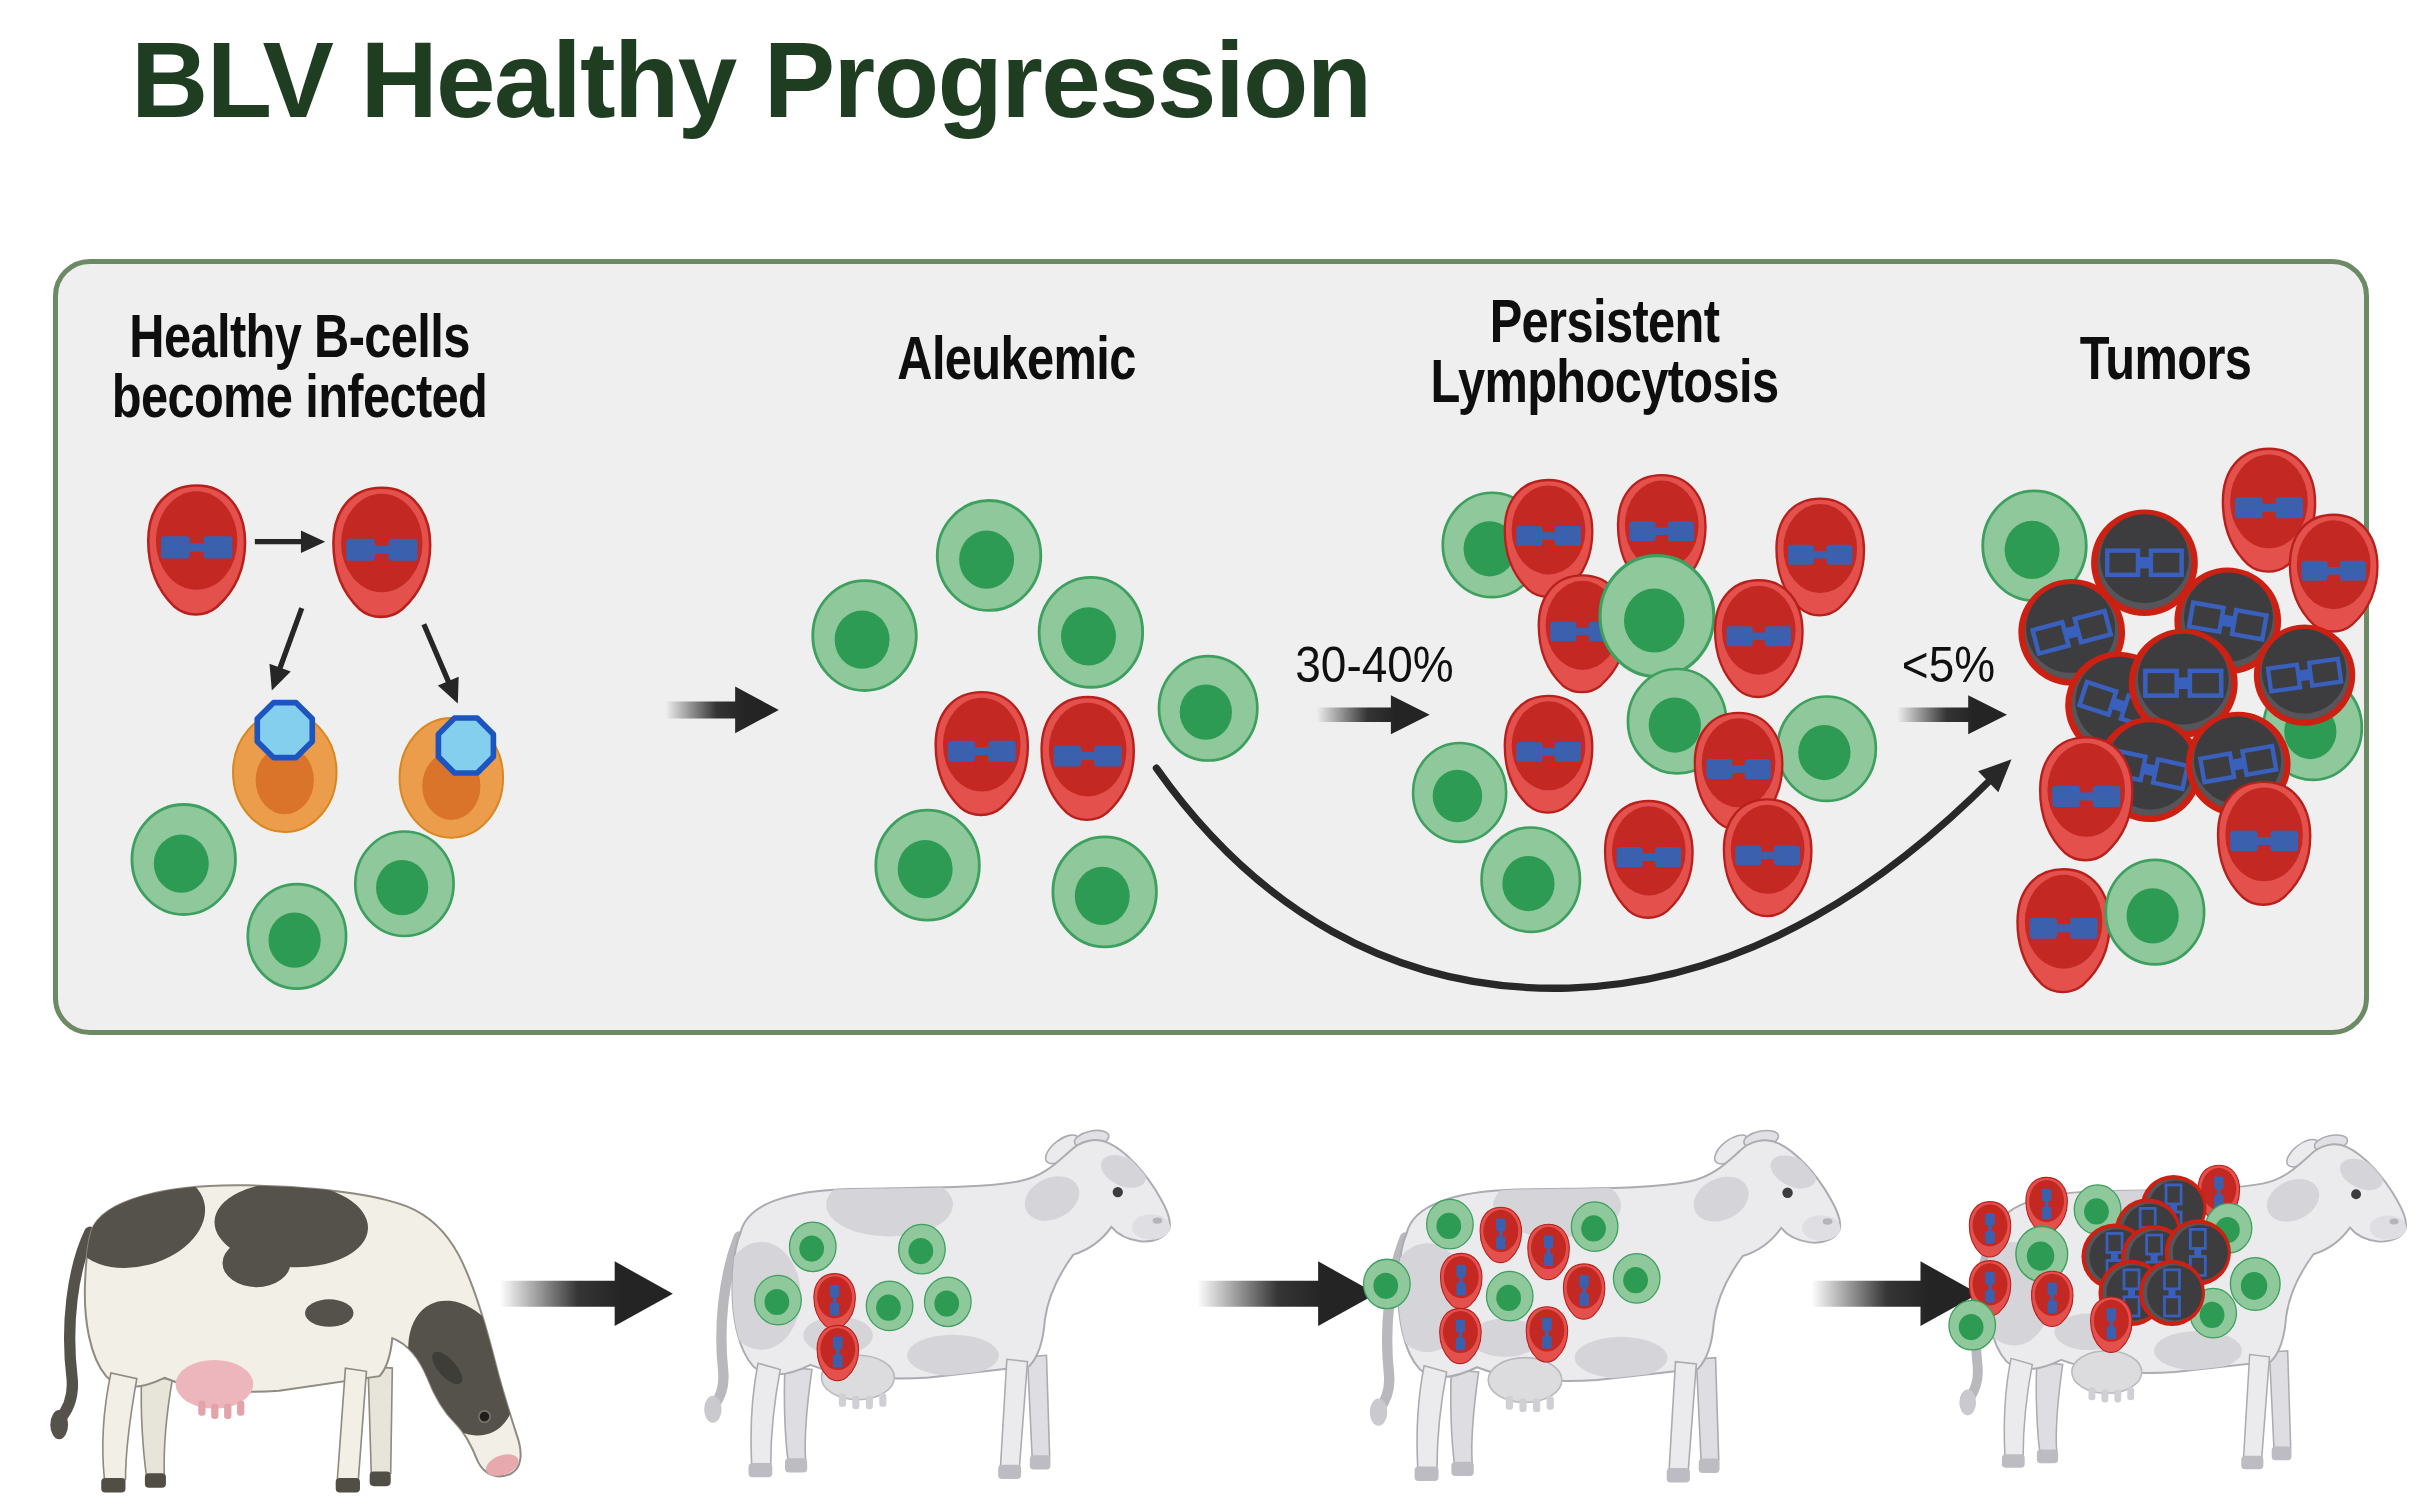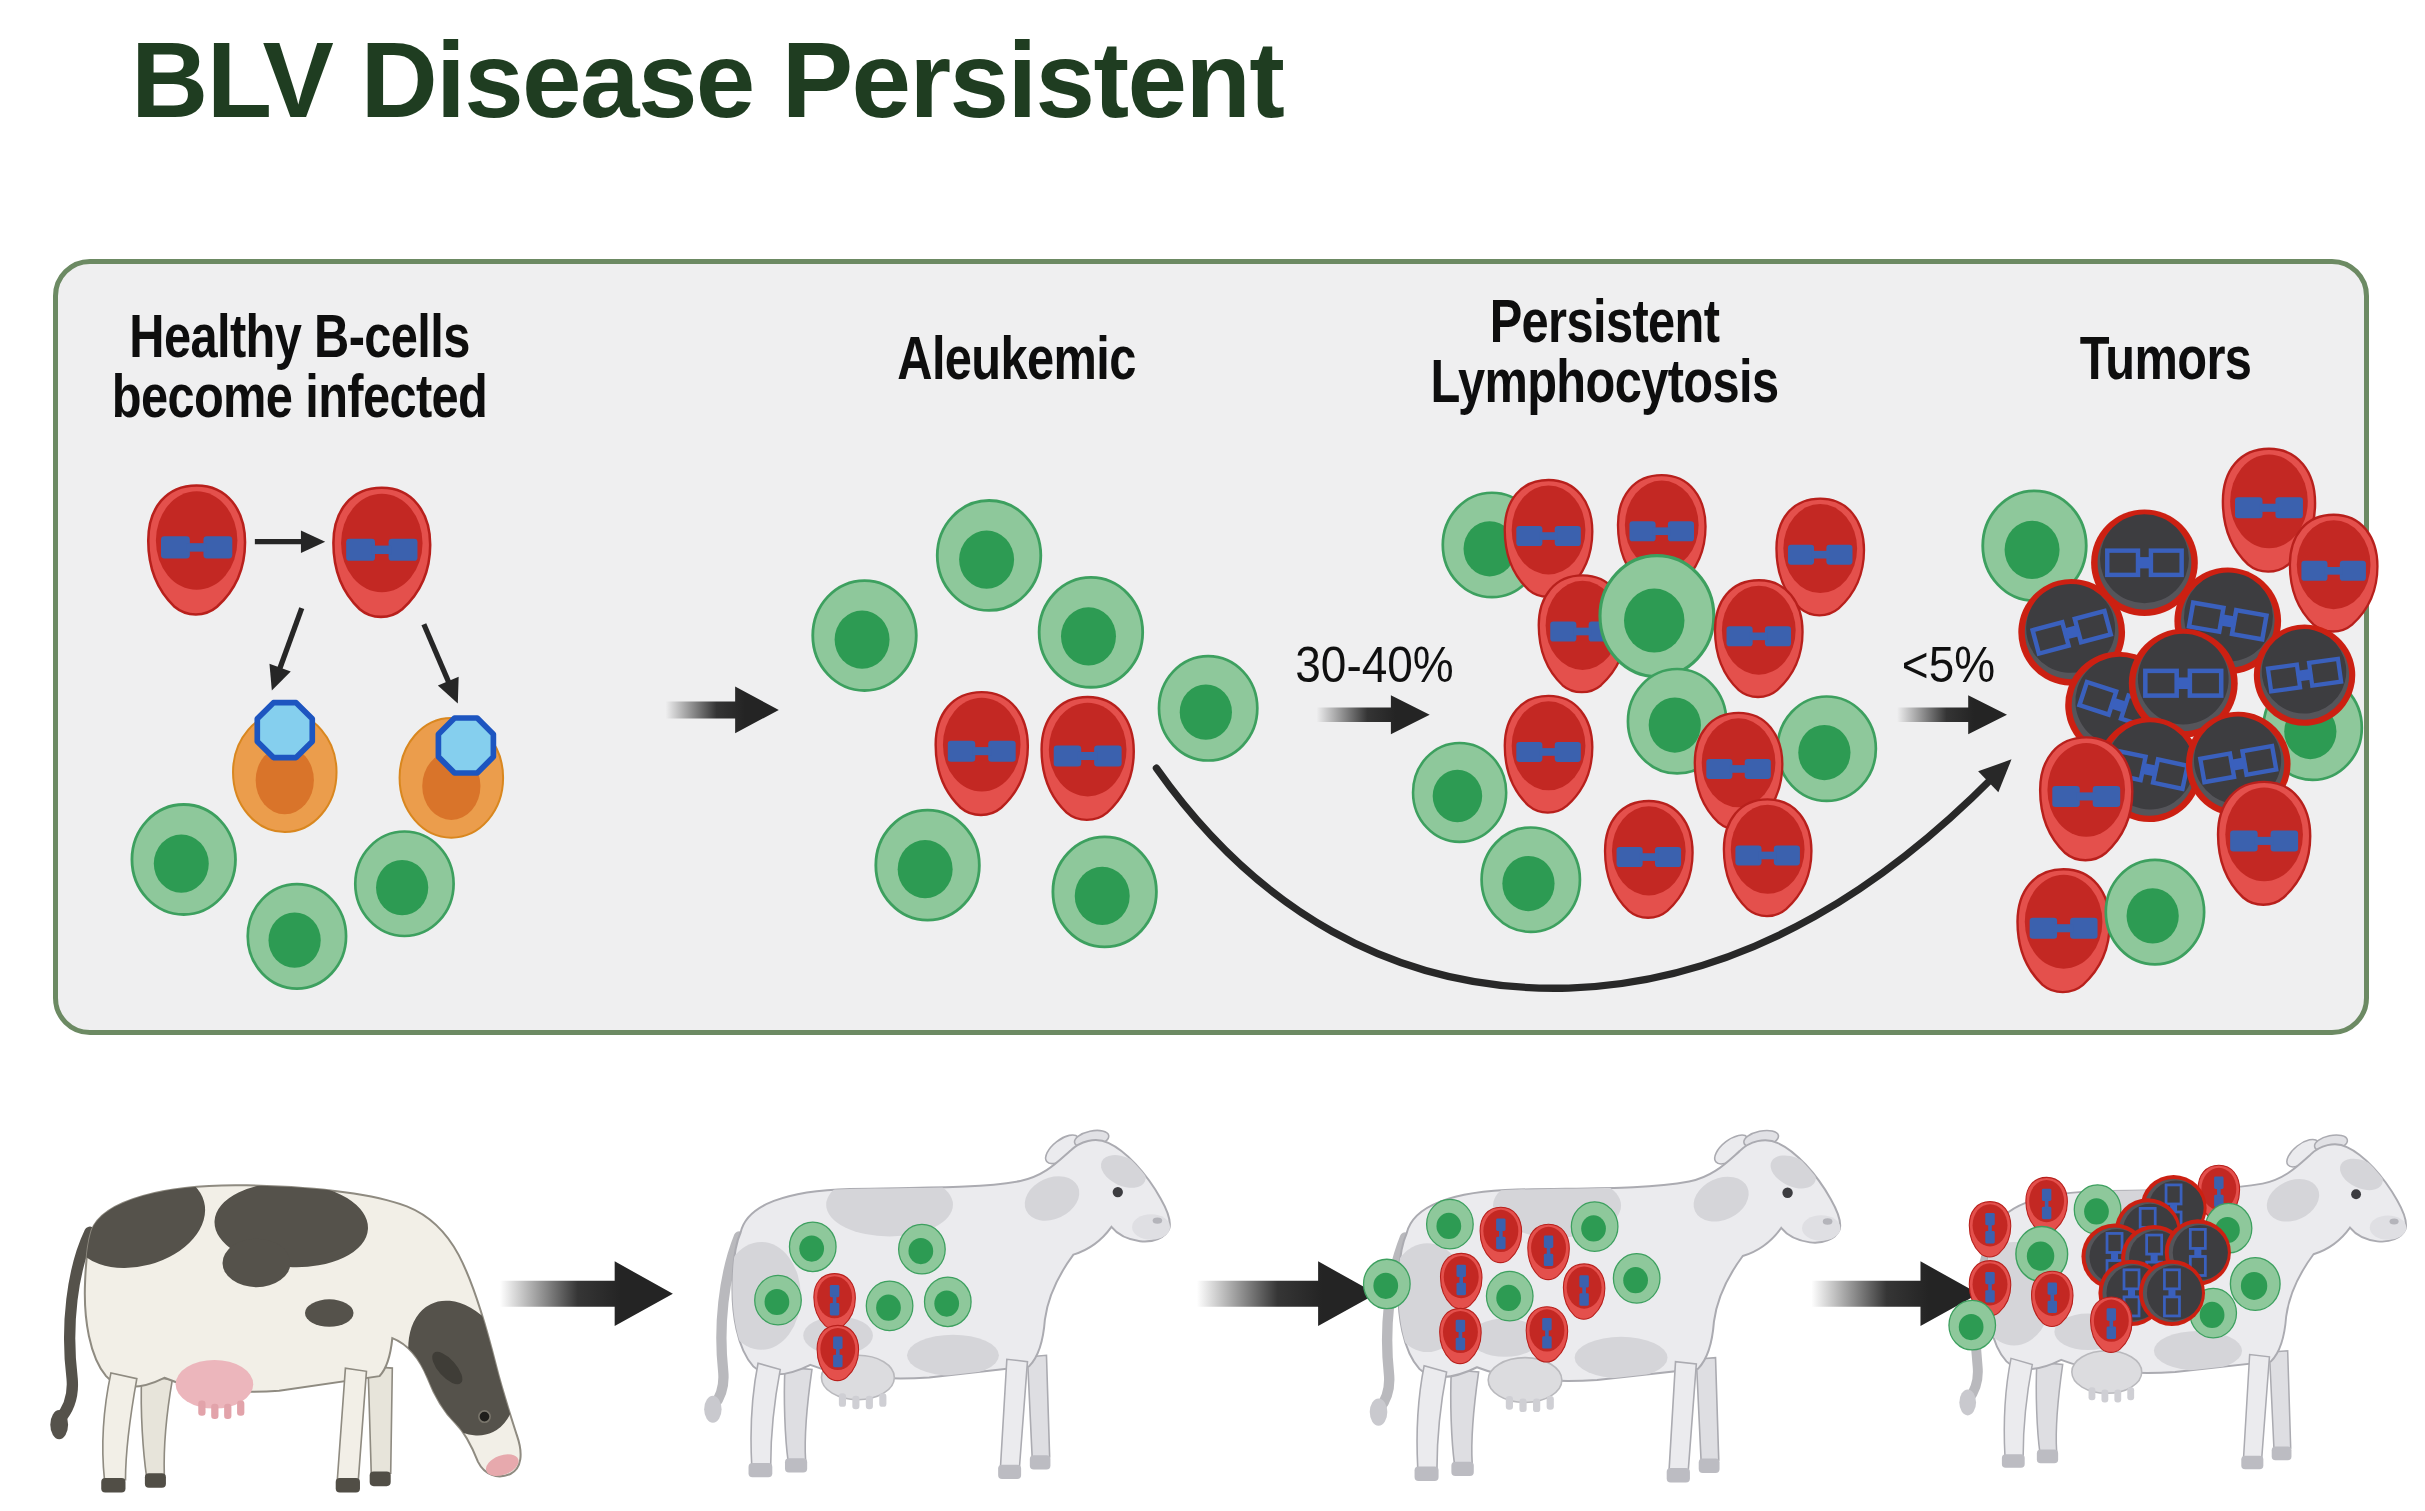--- a/index.html
+++ b/index.html
@@ -13,21 +13,21 @@
   .stage-title{position:absolute;width:485px;text-align:center;font-weight:700;
        font-size:61px;line-height:60px;letter-spacing:-0.8px;color:#0e0e0e;
        transform:scaleX(0.8);z-index:2;}
   .stage-title span{display:block;}
   .pct{position:absolute;width:323px;text-align:center;font-size:50px;font-weight:500;
        color:#101010;transform:scaleX(0.92);z-index:2;white-space:nowrap;}
 </style>
 </head>
 <body>
 
-<div class="page-title" style="color: rgb(31, 61, 33);">BLV Disease Persistent</div>
+<div class="page-title" style="color: rgb(31, 61, 33);">BLV Healthy Progression</div>
 
 <div class="panel-box"></div>
 
 <svg id="scene" width="2426" height="1512" viewBox="0 0 3000 1870" xmlns="http://www.w3.org/2000/svg">
     <defs>
       <linearGradient id="fg0" gradientUnits="userSpaceOnUse" x1="823" y1="0" x2="963" y2="0">
     <stop offset="0" stop-color="#242424" stop-opacity="0"></stop>
     <stop offset="0.45" stop-color="#242424" stop-opacity="0.92"></stop>
     <stop offset="0.7" stop-color="#242424" stop-opacity="1"></stop>
       </linearGradient>

